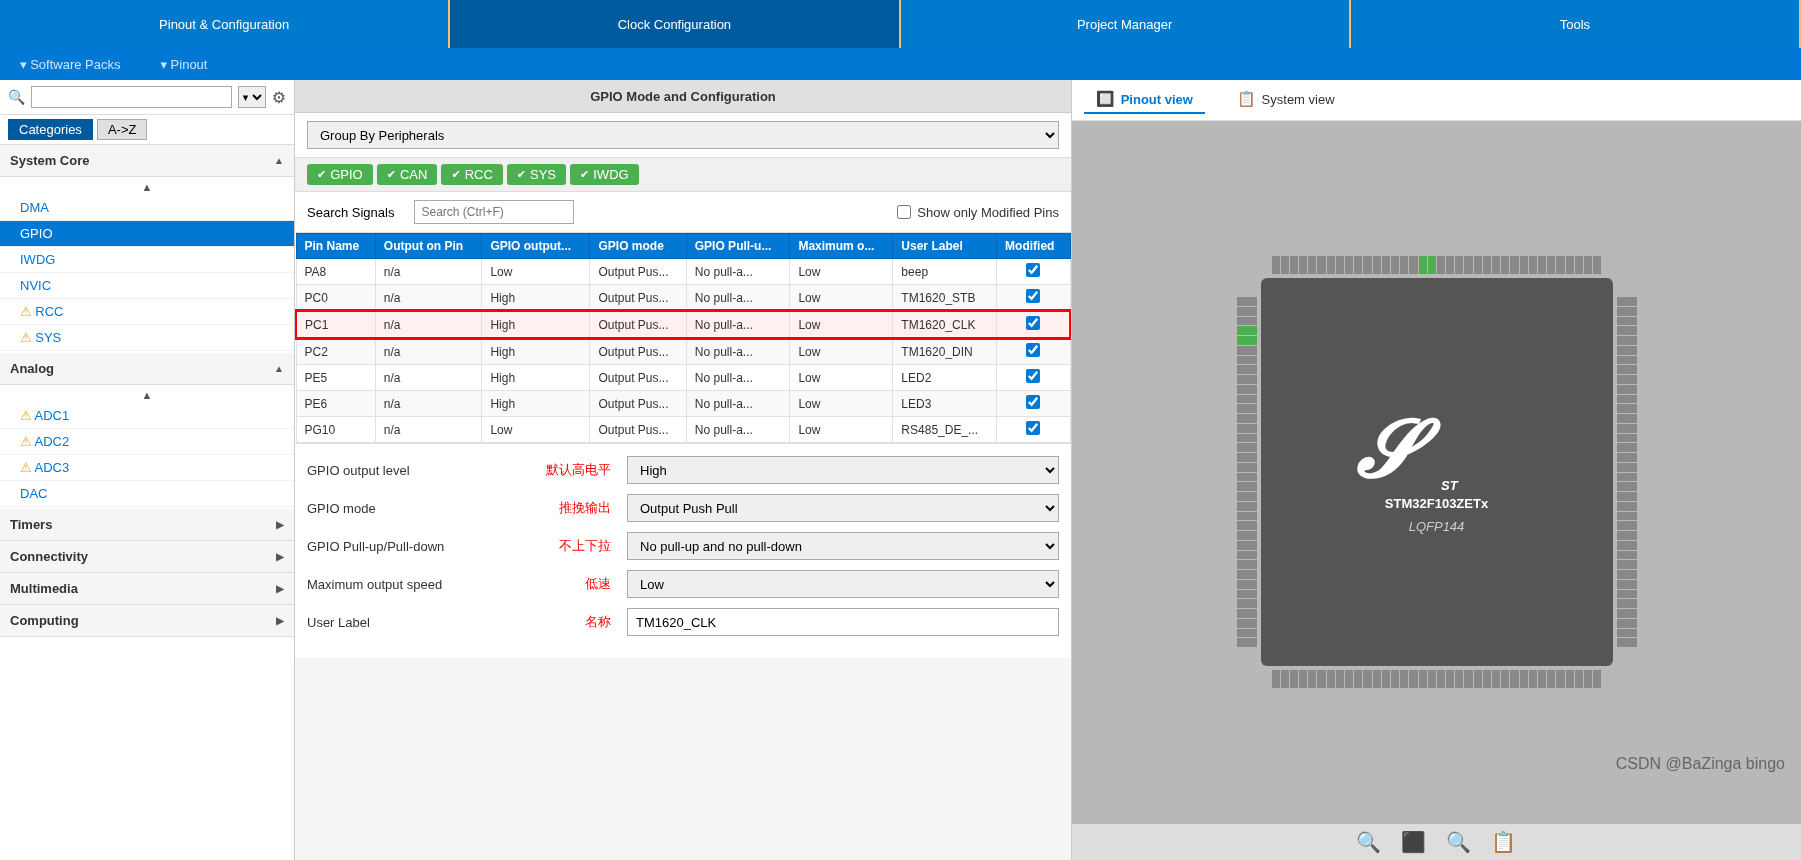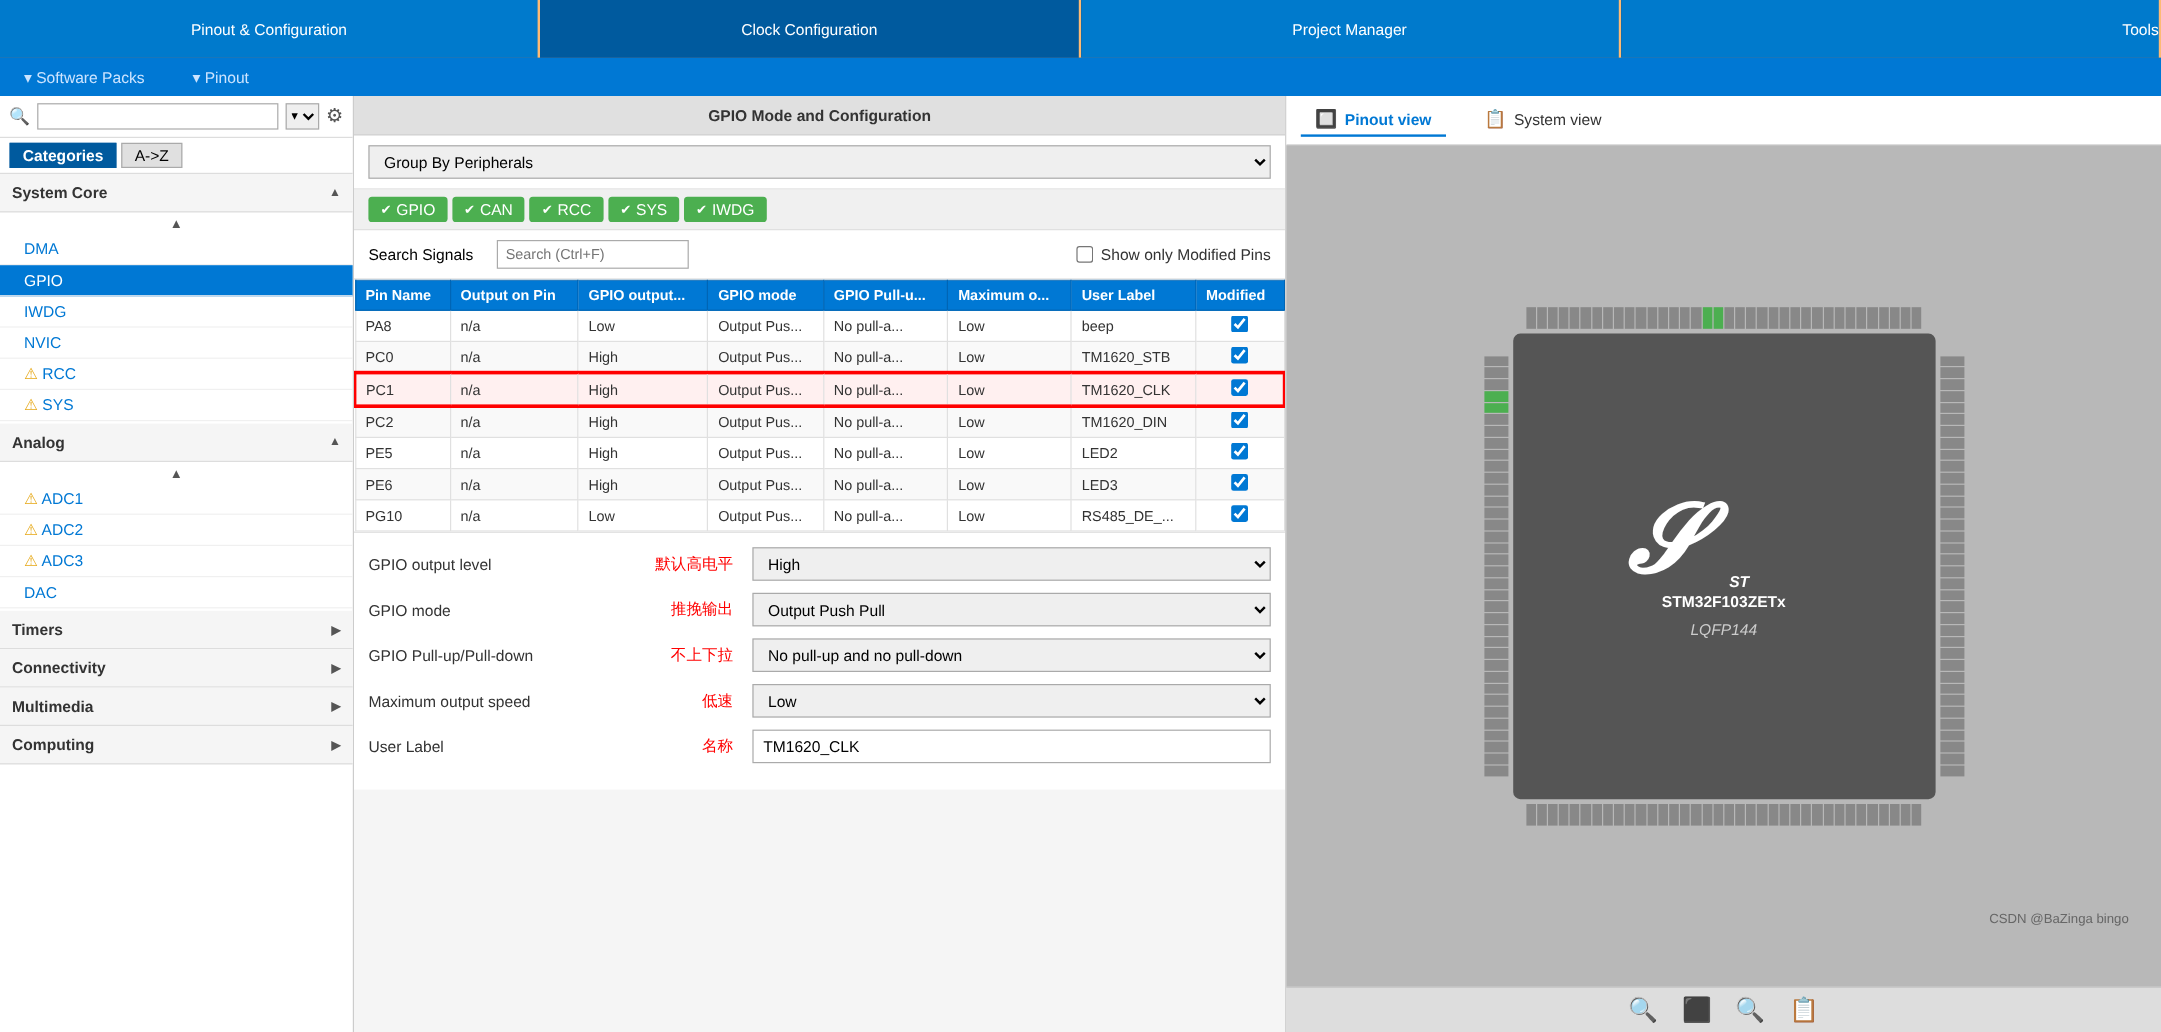--- a/index.html
+++ b/index.html
@@ -17,21 +17,21 @@
     
     .main-layout { display: flex; height: calc(860px - 80px); }
 
     
     .sidebar { width: 295px; background: #fff; border-right: 1px solid #ccc; overflow-y: auto; flex-shrink: 0; }
     .sidebar-search { padding: 6px 8px; display: flex; align-items: center; gap: 6px; border-bottom: 1px solid #ddd; }
     .sidebar-search input { flex: 1; height: 24px; border: 1px solid #aaa; padding: 0 6px; font-size: 12px; }
     .sidebar-search select { height: 24px; border: 1px solid #aaa; font-size: 12px; }
     .sidebar-tabs { display: flex; padding: 4px 8px; gap: 4px; border-bottom: 1px solid #ddd; }
     .sidebar-tab { padding: 2px 10px; font-size: 12px; border: 1px solid #aaa; cursor: pointer; background: #e0e0e0; }
-    .sidebar-tab.active { background: #005a9e; color: #fff; border-color: #005a9e; font-weight: bold; }
+    .sidebar-tab.active { background: #005a9e; color: #fff; border-color: #005a9e; }
 
     .sidebar-section-header { display: flex; align-items: center; justify-content: space-between; padding: 8px 10px; background: #f5f5f5; cursor: pointer; border-bottom: 1px solid #ddd; font-weight: bold; color: #333; }
     .sidebar-section-header .chevron { font-size: 10px; color: #555; }
     .sidebar-item { padding: 5px 10px 5px 20px; cursor: pointer; color: #0078d4; border-bottom: 1px solid #f0f0f0; }
     .sidebar-item.active { background: #0078d4; color: #fff; }
     .sidebar-item.warning::before { content: '⚠ '; color: #e6a817; }
 
     
     .center-panel { flex: 1; background: #f5f5f5; overflow-y: auto; display: flex; flex-direction: column; }
     .center-header { background: #e0e0e0; padding: 8px 12px; font-size: 14px; font-weight: bold; color: #333; text-align: center; border-bottom: 1px solid #ccc; }
@@ -94,21 +94,21 @@
   <div class="top-nav">
     <div class="top-nav-item" style="background:#007acc; font-size:14px;">
       <span>Pinout &amp; Configuration</span>
     </div>
     <div class="top-nav-item active" style="font-size:14px;">
       <span>Clock Configuration</span>
     </div>
     <div class="top-nav-item" style="background:#007acc; font-size:14px;">
       <span>Project Manager</span>
     </div>
-    <div class="top-nav-item" style="background:#007acc; font-size:14px;justify-content:flex-end;">
+    <div class="top-nav-item" style="background:#007acc; font-size:14px;">
       <span>Tools</span>
     </div>
   </div>
 
   <div class="sub-nav">
     <div class="sub-nav-item">
       <span>▾ Software Packs</span>
     </div>
     <div class="sub-nav-item">
       <span>▾ Pinout</span>
@@ -566,21 +566,21 @@
             </div>
             <div style="color:#fff; font-size:20px; font-weight:bold; margin-top:-10px;">
               <span>STM32F103ZETx</span>
             </div>
             <div style="color:#ccc; font-size:16px; font-style:italic; margin-top:4px;">
               <span>LQFP144</span>
             </div>
           </div>
         </div>
 
-        <div style="position:absolute; bottom:50px; right:27px; font-size:11px; color:#666;">
+        <div style="position:absolute; bottom:50px; right:16px; font-size:16px; color:#666;">
           CSDN @BaZinga bingo
         </div>
       </div>
 
       <div class="right-bottom">
         <span class="right-bottom-btn" title="Zoom out">🔍</span>
         <span class="right-bottom-btn" title="Fit view">⬛</span>
         <span class="right-bottom-btn" title="Zoom in">🔍</span>
         <span class="right-bottom-btn" title="Copy">📋</span>
       </div>

